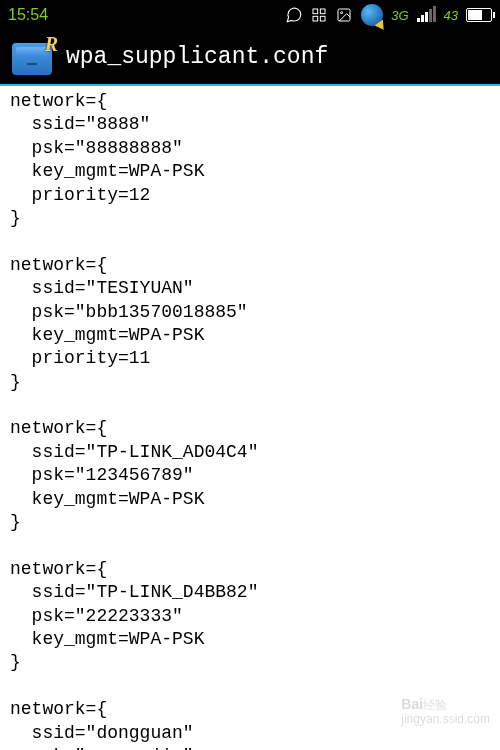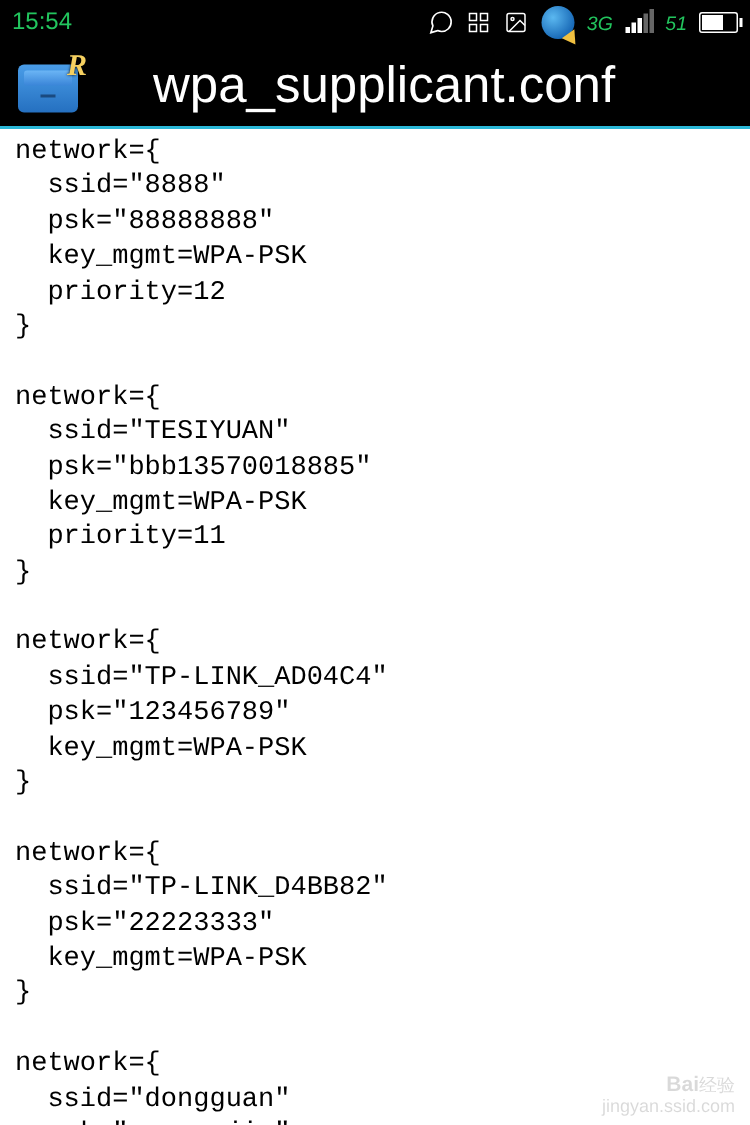--- a/index.html
+++ b/index.html
@@ -6,21 +6,21 @@
     body {
       width: 500px;
       height: 750px;
       font-family: monospace, sans-serif;
       background: #fff;
       overflow: hidden;
       position: relative;
     }
     .status-bar {
       background: #000;
-      color: #22c55e;
+      color: #84cc16;
       height: 30px;
       display: flex;
       align-items: center;
       padding: 0 8px;
       font-family: sans-serif;
       font-size: 16px;
     }
     .status-time { font-weight: 500; }
     .status-right {
       margin-left: auto;
@@ -121,40 +121,38 @@
       position: absolute;
       right: -4px; top: -4px;
       font-family: serif;
       font-style: italic;
       font-weight: bold;
       font-size: 20px;
       color: #f5d060;
       text-shadow: 0 0 2px #000;
     }
     .app-title {
-      font-size: 34px;
-      font-family: Liberation Sans, sans-serif;
-      margin-left: 36px;
+      font-size: 23px;
+      font-family: Liberation Mono, monospace;
     }
     .file-content {
       padding: 4px 10px;
       font-family: "Courier New", monospace;
       font-size: 18px;
       line-height: 1.3;
       color: #000;
       white-space: pre;
     }
     .watermark {
       position: absolute;
       right: 10px;
-      bottom: 6px;
+      bottom: 24px;
       font-family: sans-serif;
       font-size: 12px;
       color: rgba(0,0,0,0.15);
-      text-align: right;
       line-height: 1.1;
     }
     .watermark .bd { font-weight: bold; font-size: 14px; }
   </style>
 </head>
 <body>
 
 <div class="status-bar">
   <span class="status-time">15:54</span>
   <div class="status-right">
@@ -185,21 +183,21 @@
     <span class="status-icon">
       <span class="sig-text">3G</span>
     </span>
     <span class="status-icon sig-bars">
       <span></span>
         <span></span>
         <span></span>
         <span></span>
         <span></span>
     </span>
-    <span class="sig-text">51</span>
+    <span class="sig-text">43</span>
     <span class="status-icon battery">
       <span class="battery-fill"></span>
     </span>
   </div>
 </div>
 
 <div class="app-header">
   <div class="app-icon">
     <div class="drawer"></div>
     <div class="app-icon-r">R</div>

